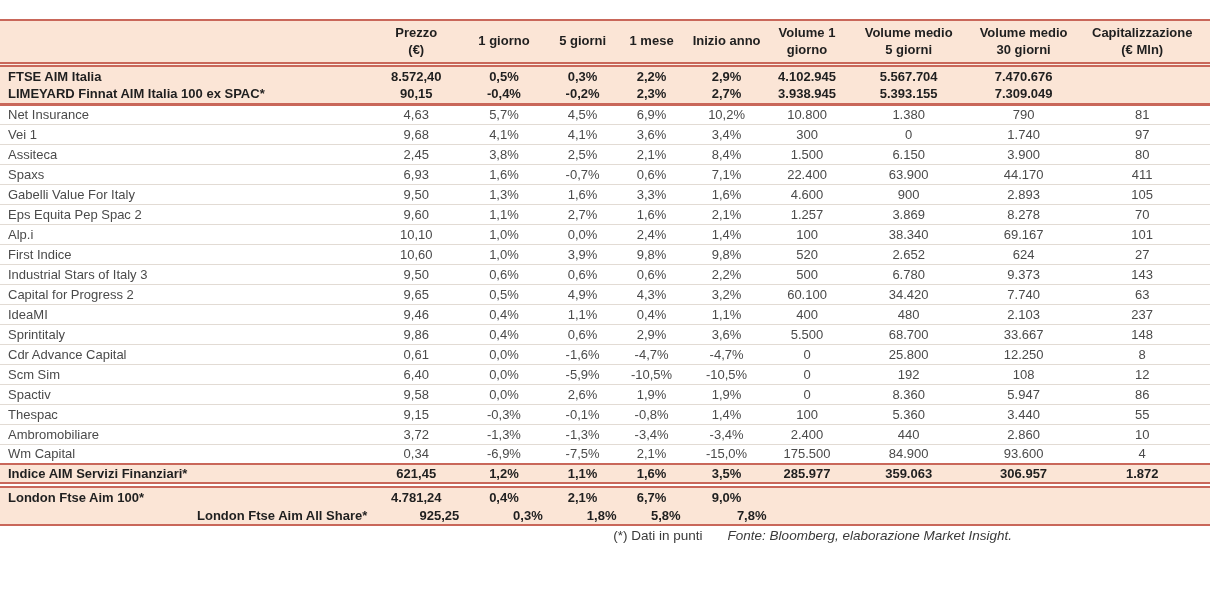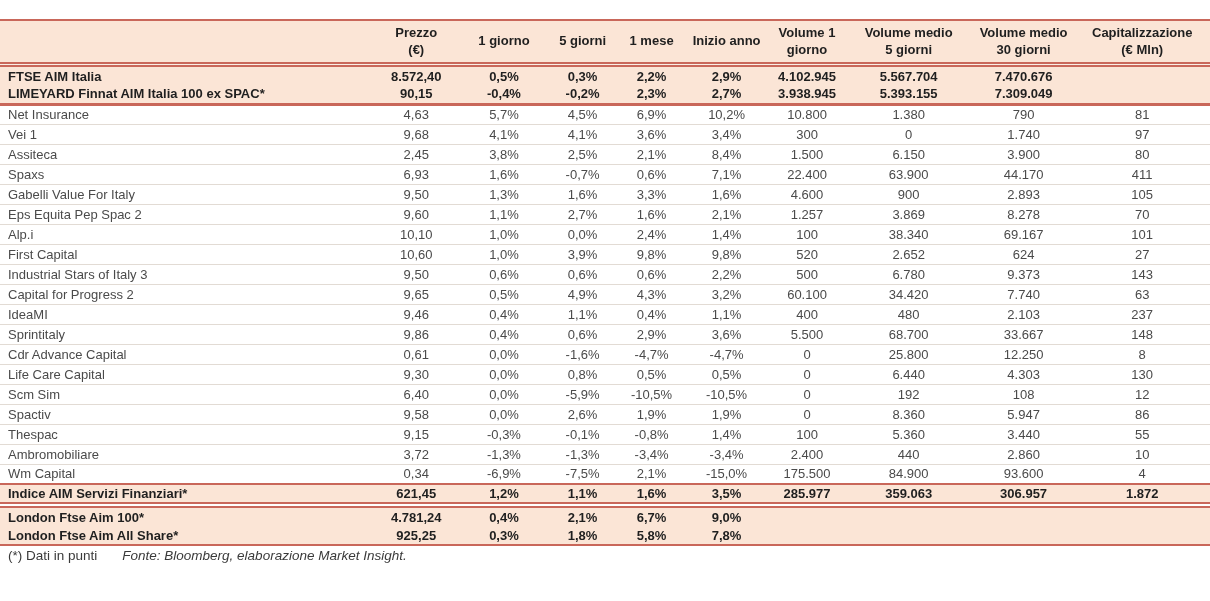--- a/index.html
+++ b/index.html
@@ -76,25 +76,25 @@
     color: var(--text-dark);
   }
   tr.band td { height: 19px; }
   tr.limeyard td { border-bottom: 3px solid var(--accent); }
   tr.stock td { border-bottom: 1px solid var(--row-line); }
   tr.indice td {
     border-top: 2px solid var(--accent);
     border-bottom: 2px solid var(--accent);
     margin-left: 36px;
   }
-  tr.london-last td { border-bottom: 2px solid var(--accent); }
+  tr.london-last td { border-bottom: 2px solid var(--accent); text-align: right; }
 
   .footer {
     display: flex;
-    justify-content: flex-start;
+    justify-content: flex-end;
     align-items: flex-start;
     padding: 2px 6px 0 8px;
     font-size: 13.5px;
     color: #3a3a3a;
   }
   .footer .fonte { font-style: italic; margin-left: 25px; }
 </style>
 </head>
 <body>
 
@@ -237,21 +237,21 @@
           <td class="num">1,0%</td>
           <td class="num">0,0%</td>
           <td class="num">2,4%</td>
           <td class="num">1,4%</td>
           <td class="num">100</td>
           <td class="num">38.340</td>
           <td class="num">69.167</td>
           <td class="num">101</td>
         </tr>
         <tr class="stock">
-          <td class="name">First Capital</td>
+          <td class="name">First Indice</td>
           <td class="num">10,60</td>
           <td class="num">1,0%</td>
           <td class="num">3,9%</td>
           <td class="num">9,8%</td>
           <td class="num">9,8%</td>
           <td class="num">520</td>
           <td class="num">2.652</td>
           <td class="num">624</td>
           <td class="num">27</td>
         </tr>
@@ -307,32 +307,20 @@
           <td class="name">Cdr Advance Capital</td>
           <td class="num">0,61</td>
           <td class="num">0,0%</td>
           <td class="num">-1,6%</td>
           <td class="num">-4,7%</td>
           <td class="num">-4,7%</td>
           <td class="num">0</td>
           <td class="num">25.800</td>
           <td class="num">12.250</td>
           <td class="num">8</td>
-        </tr>
-        <tr class="stock">
-          <td class="name">Life Care Capital</td>
-          <td class="num">9,30</td>
-          <td class="num">0,0%</td>
-          <td class="num">0,8%</td>
-          <td class="num">0,5%</td>
-          <td class="num">0,5%</td>
-          <td class="num">0</td>
-          <td class="num">6.440</td>
-          <td class="num">4.303</td>
-          <td class="num">130</td>
         </tr>
         <tr class="stock">
           <td class="name">Scm Sim</td>
           <td class="num">6,40</td>
           <td class="num">0,0%</td>
           <td class="num">-5,9%</td>
           <td class="num">-10,5%</td>
           <td class="num">-10,5%</td>
           <td class="num">0</td>
           <td class="num">192</td>

